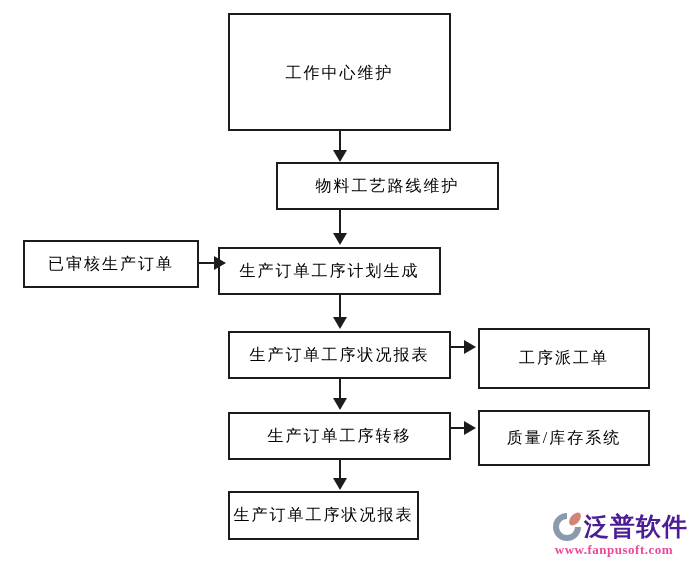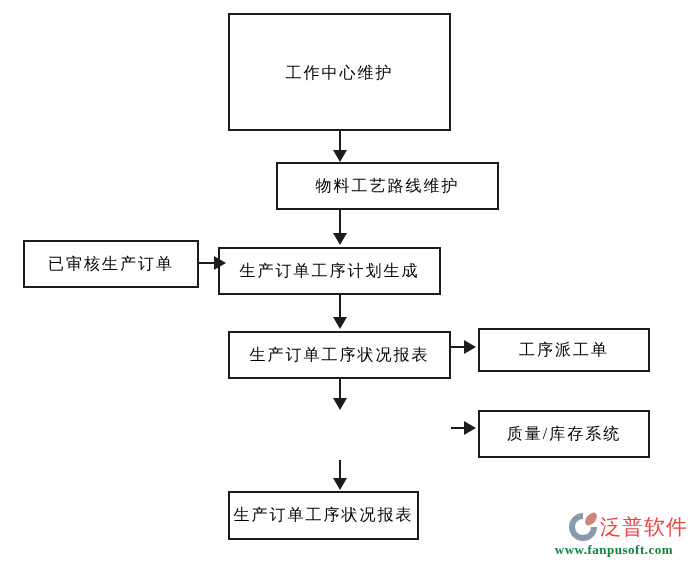--- a/index.html
+++ b/index.html
@@ -31,23 +31,23 @@
   .box .lbl { white-space: nowrap; }
   #box-master {
     left: 228px; top: 13px; width: 223px; height: 118px;
     flex-direction: column;
     line-height: 37px;
   }
   #box-routing   { left: 228px; top: 162px; width: 223px; height: 48px; margin-left: 48px; }
   #box-approved  { left: 23px;  top: 240px; width: 176px; height: 48px; }
   #box-plangen   { left: 218px; top: 247px; width: 223px; height: 48px; }
   #box-planmaint { left: 228px; top: 331px; width: 223px; height: 48px; }
-  #box-dispatch  { left: 478px; top: 328px; width: 172px; height: 44px; }
+  #box-dispatch  { left: 478px; top: 328px; width: 172px; height: 61px; }
   #box-transfer  { left: 228px; top: 412px; width: 223px; height: 48px; }
-  #box-quality   { left: 478px; top: 410px; width: 172px; height: 48px; }
+  #box-quality   { left: 478px; top: 410px; width: 172px; height: 56px; }
   #box-report    { left: 228px; top: 491px; width: 191px; height: 49px; }
 
   #arrow-layer {
     position: absolute;
     left: 0; top: 0;
     width: 691px; height: 562px;
     pointer-events: none;
   }
   #arrow-layer line { stroke: #1c1c1c; stroke-width: 2; }
   #arrow-layer polygon { fill: #1c1c1c; }
@@ -57,32 +57,32 @@
     right: 3px;
     bottom: 4px;
     width: 148px;
   }
   #brand-row {
     display: flex;
     align-items: center;
     justify-content: flex-end;
   }
   #brand-text {
-    font-size: 21px;
-    font-weight: normal;
+    font-size: 25px;
+    font-weight: bold;
     letter-spacing: 1px;
-    color: #ef4444;
+    color: #4c1d95;
     line-height: 30px;
     white-space: nowrap;
   }
   #url-text {
     font-size: 13px;
     font-weight: bold;
     letter-spacing: 0.5px;
-    color: #15803d;
+    color: #ec4899;
     text-align: center;
     margin-top: -2px;
     white-space: nowrap;
   }
 </style>
 </head>
 <body>
 
 <div id="stage">
 
@@ -103,20 +103,23 @@
   </div>
 
   <div class="box" id="box-planmaint">
     <span class="lbl">生产订单工序状况报表</span>
   </div>
 
   <div class="box" id="box-dispatch">
     <span class="lbl">工序派工单</span>
   </div>
 
+  <div class="box" id="box-transfer">
+    <span class="lbl">生产订单工序转移</span>
+  </div>
 
   <div class="box" id="box-quality">
     <span class="lbl">质量/库存系统</span>
   </div>
 
   <div class="box" id="box-report">
     <span class="lbl">生产订单工序状况报表</span>
   </div>
 
   <svg id="arrow-layer" viewBox="0 0 691 562" xmlns="http://www.w3.org/2000/svg">

